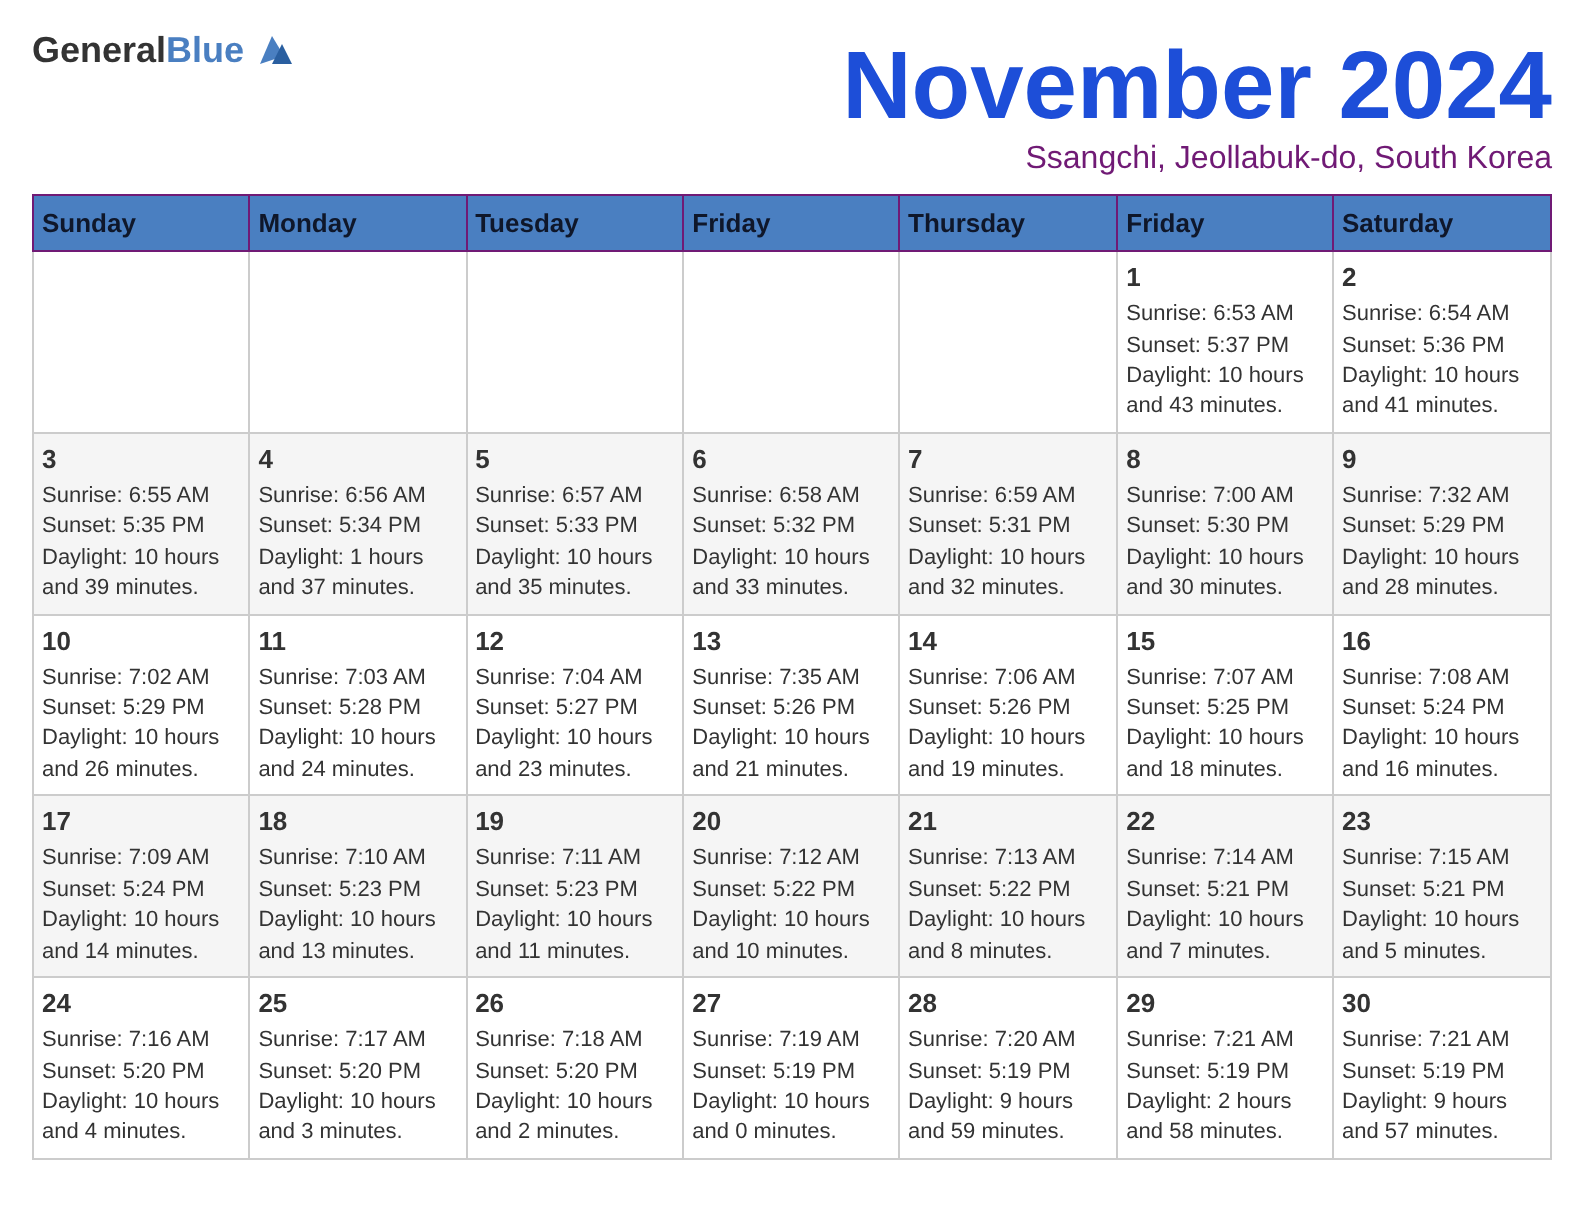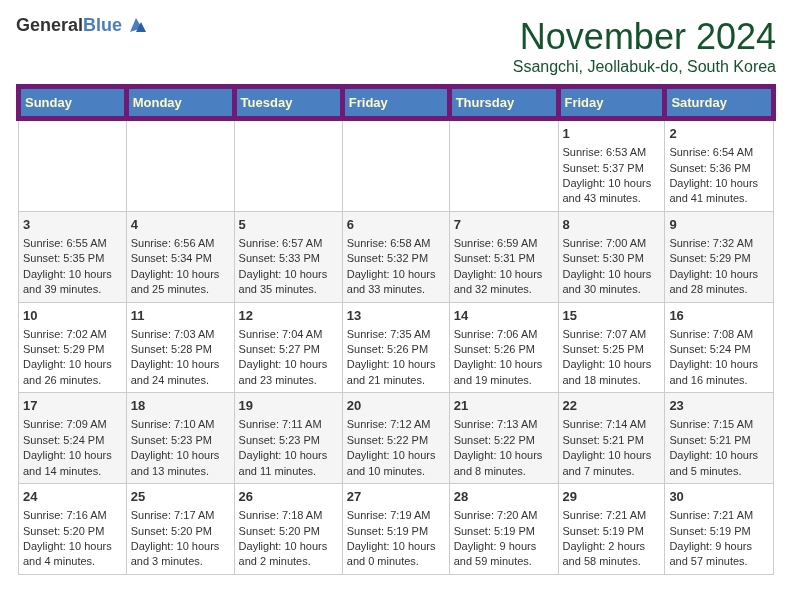--- a/index.html
+++ b/index.html
@@ -26,41 +26,41 @@
       color: #333;
       line-height: 1.1;
     }
     .logo-text span {
       color: #4a90d9;
     }
     .title-area {
       text-align: right;
     }
     .main-title {
-      font-size: 36px;
-      font-weight: normal;
-      color: #14532d;
+      font-size: 48px;
+      font-weight: bold;
+      color: #1d4ed8;
     }
     .subtitle {
       font-size: 16px;
-      color: #14532d;
+      color: #701a75;
     }
     table {
       width: 100%;
       border-collapse: collapse;
       font-size: 11px;
     }
     thead tr th {
       background-color: #4a7fc1;
-      color: #fef9c3;
+      color: #0f172a;
       padding: 6px 4px;
       text-align: left;
       font-size: 13px;
       font-weight: bold;
-      border: 5px solid #701a75;
+      border: 1px solid #701a75;
     }
     tbody tr td {
       vertical-align: top;
       padding: 4px 4px;
       border: 1px solid #ccc;
       height: 80px;
       width: 113px;
       color: #333;
       font-size: 11px;
       line-height: 1.4;
@@ -140,21 +140,21 @@
         <td>
           <span class="day-num">3</span>
           <div>Sunrise: 6:55 AM</div>
           <div>Sunset: 5:35 PM</div>
           <div>Daylight: 10 hours and 39 minutes.</div>
         </td>
         <td>
           <span class="day-num">4</span>
           <div>Sunrise: 6:56 AM</div>
           <div>Sunset: 5:34 PM</div>
-          <div>Daylight: 10 hours and 25 minutes.</div>
+          <div>Daylight: 1 hours and 37 minutes.</div>
         </td>
         <td>
           <span class="day-num">5</span>
           <div>Sunrise: 6:57 AM</div>
           <div>Sunset: 5:33 PM</div>
           <div>Daylight: 10 hours and 35 minutes.</div>
         </td>
         <td>
           <span class="day-num">6</span>
           <div>Sunrise: 6:58 AM</div>

